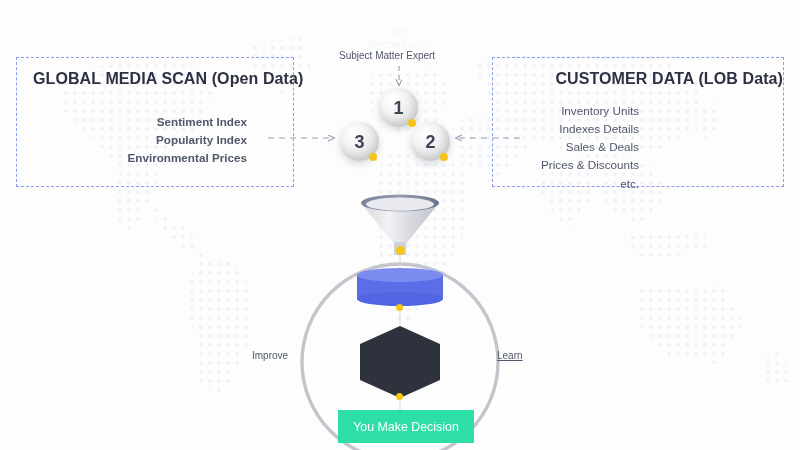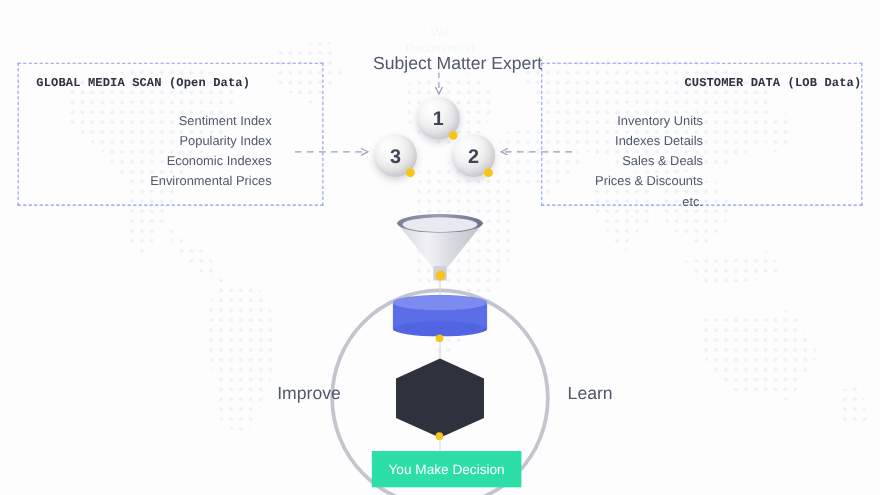--- a/index.html
+++ b/index.html
@@ -30,40 +30,39 @@
     border: 1.4px dashed #8a9bf0;
     box-sizing: border-box;
     background: transparent;
   }
   #box-left  { left: 16px;  top: 57px; width: 278px; height: 130px; }
   #box-right { left: 492px; top: 57px; width: 292px; height: 130px; }
 
   .src-title {
     position: absolute;
     top: 12px;
-    font-size: 11px;
+    font-size: 16px;
     font-weight: bold;
     letter-spacing: .1px;
     color: #2d3142;
     white-space: nowrap;
-    font-family: Liberation Mono, monospace;
   }
   #box-left  .src-title { left: 16px; }
   #box-right .src-title { right: 0; }
 
   .src-list {
     position: absolute;
     display: flex;
     flex-direction: column;
     gap: 2px;
     font-size: 11.7px;
     color: #51586b;
     line-height: 1.38;
   }
-  #box-left  .src-list { right: 46px; top: 45px; text-align: right; }
+  #box-left  .src-list { right: 46px; top: 56px; text-align: right; font-weight: bold; }
   #box-right .src-list { left: 48px;  top: 45px; text-align: left; }
   #box-right .src-list .item { text-align: right; }
   #box-left  .src-list .item { text-align: right; }
 
   
   .sphere {
     position: absolute;
     width: 39px;
     height: 39px;
     border-radius: 50%;
@@ -88,27 +87,27 @@
     right: 2px;
     bottom: 0px;
   }
   #sphere1 { left: 379px; top: 88px; }
   #sphere2 { left: 411px; top: 122px; }
   #sphere3 { left: 340px; top: 122px; }
 
   
   .plain-label {
     position: absolute;
-    font-size: 16px;
+    font-size: 10px;
     color: #51586b;
     white-space: nowrap;
   }
   #lbl-sme     { left: 339px; top: 50px; }
   #lbl-improve { left: 252px; top: 350px; }
-  #lbl-learn   { left: 516px; top: 350px; }
+  #lbl-learn   { left: 497px; top: 350px; text-decoration: underline; }
 
   
   #funnel { position: absolute; left: 356px; top: 192px; width: 88px; height: 70px; }
 
   
   #cylinder {
     position: absolute;
     left: 357px;
     top: 268px;
     width: 86px;
@@ -246,21 +245,20 @@
     <line x1="400" y1="254" x2="400" y2="272" stroke="#d7d9e0" stroke-width="1"></line>
     <line x1="400" y1="306" x2="400" y2="330" stroke="#d7d9e0" stroke-width="1"></line>
     <line x1="400" y1="394" x2="400" y2="412" stroke="#d7d9e0" stroke-width="1"></line>
   </svg>
 
   <div class="src-box" id="box-left">
     <div class="src-title">GLOBAL MEDIA SCAN (Open Data)</div>
     <div class="src-list">
       <div class="item">Sentiment Index</div>
       <div class="item">Popularity Index</div>
-      <div class="item">Economic Indexes</div>
       <div class="item">Environmental Prices</div>
     </div>
   </div>
 
   <div class="src-box" id="box-right">
     <div class="src-title">CUSTOMER DATA (LOB Data)</div>
     <div class="src-list">
       <div class="item">Inventory Units</div>
       <div class="item">Indexes Details</div>
       <div class="item">Sales &amp; Deals</div>

